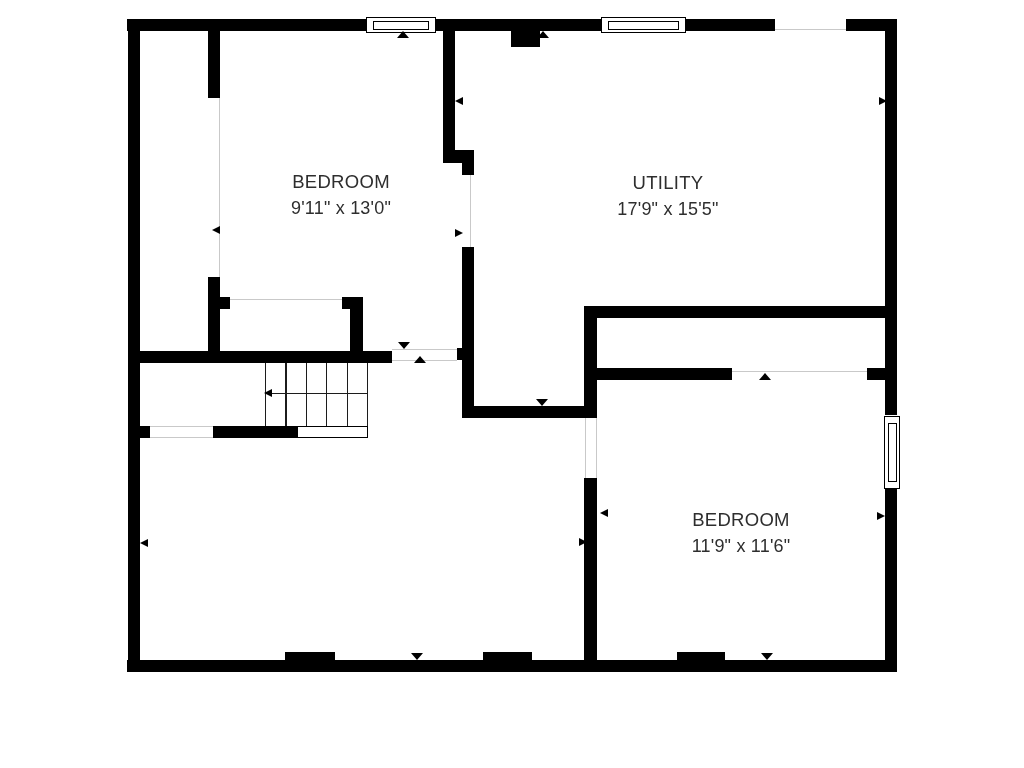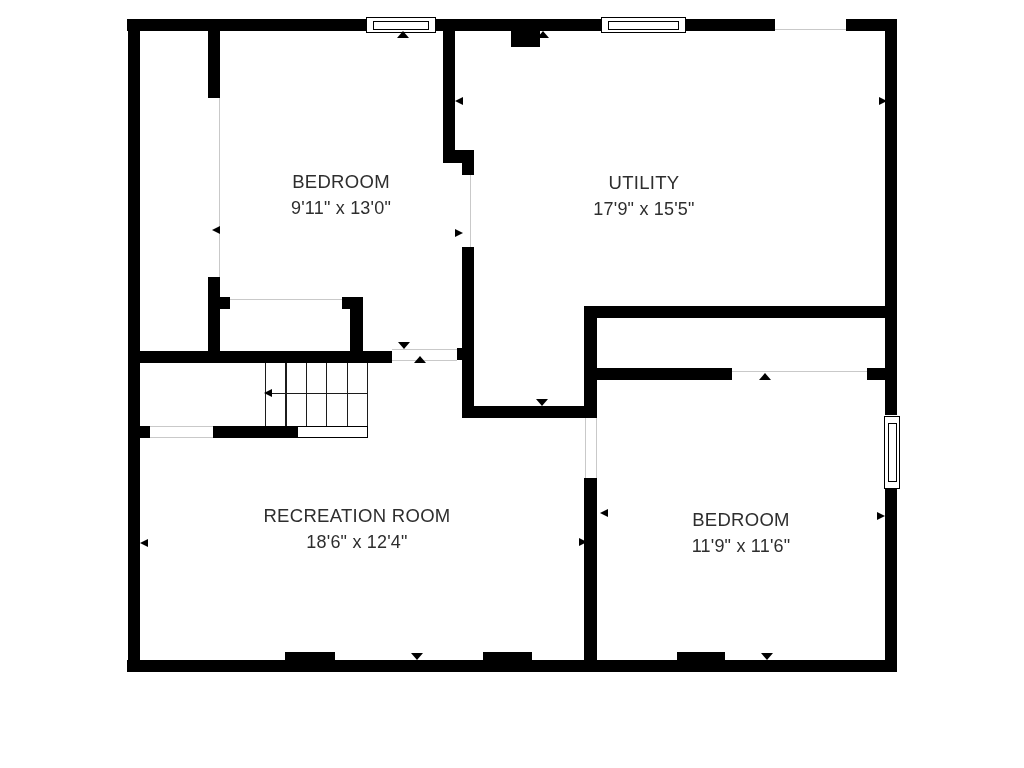--- a/index.html
+++ b/index.html
@@ -109,27 +109,23 @@
   <div class="tri tri-right" style="left:877px;top:512px;"></div>
   <div class="tri tri-right" style="left:579px;top:538px;"></div>
   <div class="tri tri-left" style="left:140px;top:539px;"></div>
   <div class="tri tri-down" style="left:411px;top:653px;"></div>
   <div class="tri tri-down" style="left:761px;top:653px;"></div>
 
   <div class="room-label" style="left:341px;top:171px;">
     <div class="room-name">BEDROOM</div>
     <div class="room-dims">9'11" x 13'0"</div>
   </div>
-  <div class="room-label" style="left:644px;top:172px;">
+  <div class="room-label" style="left:668px;top:172px;">
     <div class="room-name">UTILITY</div>
     <div class="room-dims">17'9" x 15'5"</div>
-  </div>
-  <div class="room-label" style="left:357px;top:505px;">
-    <div class="room-name">RECREATION ROOM</div>
-    <div class="room-dims">18'6" x 12'4"</div>
   </div>
   <div class="room-label" style="left:741px;top:509px;">
     <div class="room-name">BEDROOM</div>
     <div class="room-dims">11'9" x 11'6"</div>
   </div>
 
 
 </div>
 
 </body></html>

